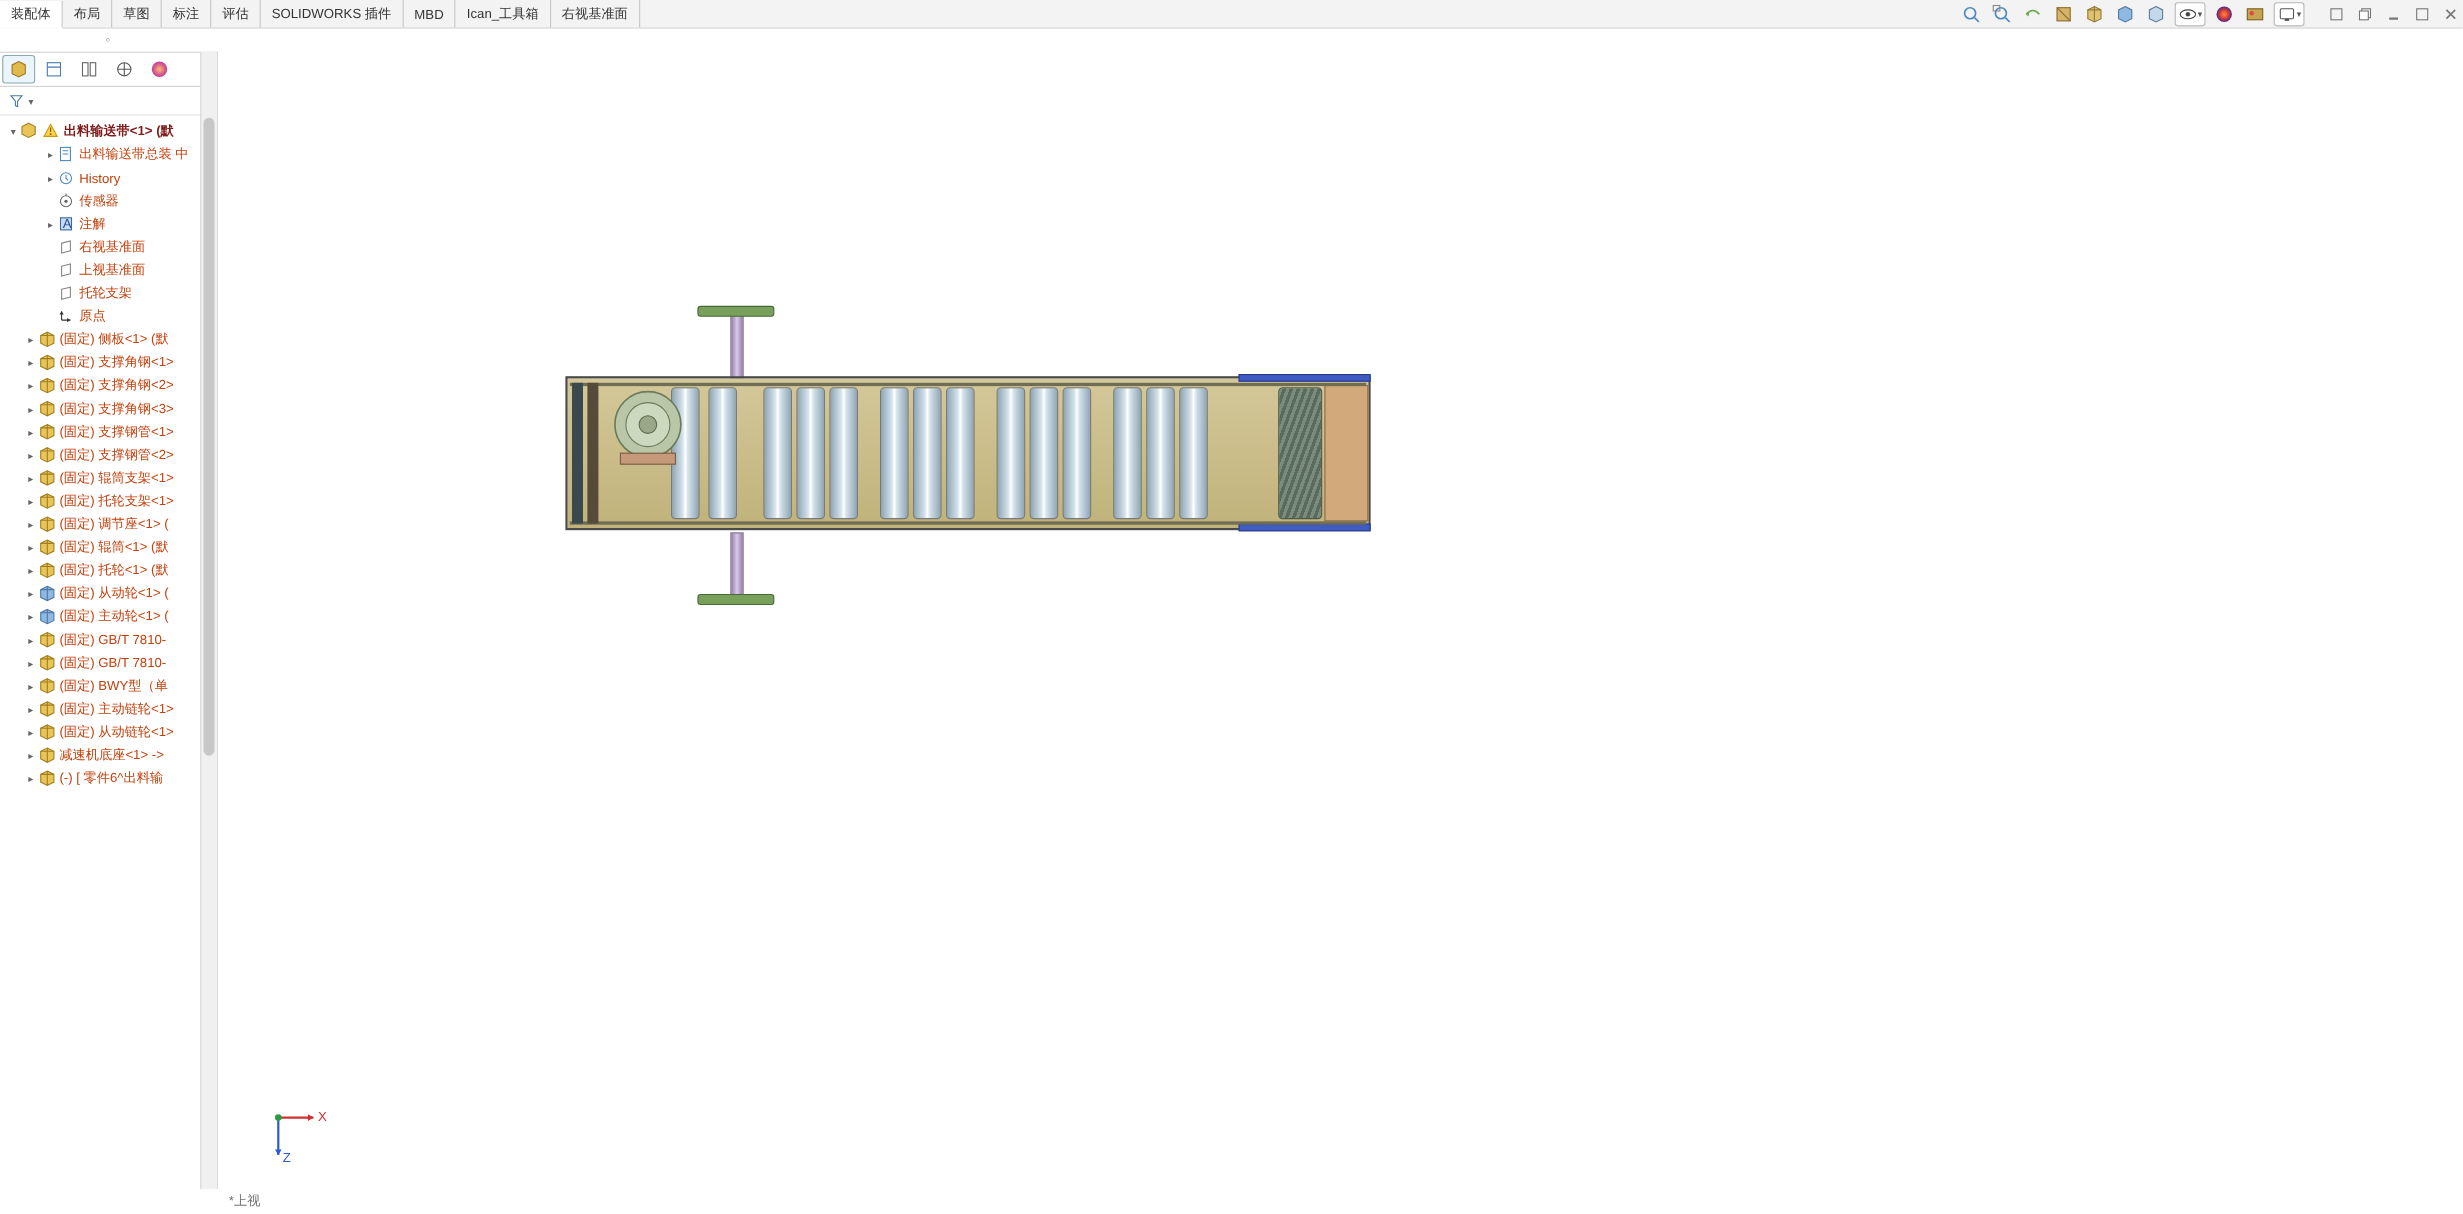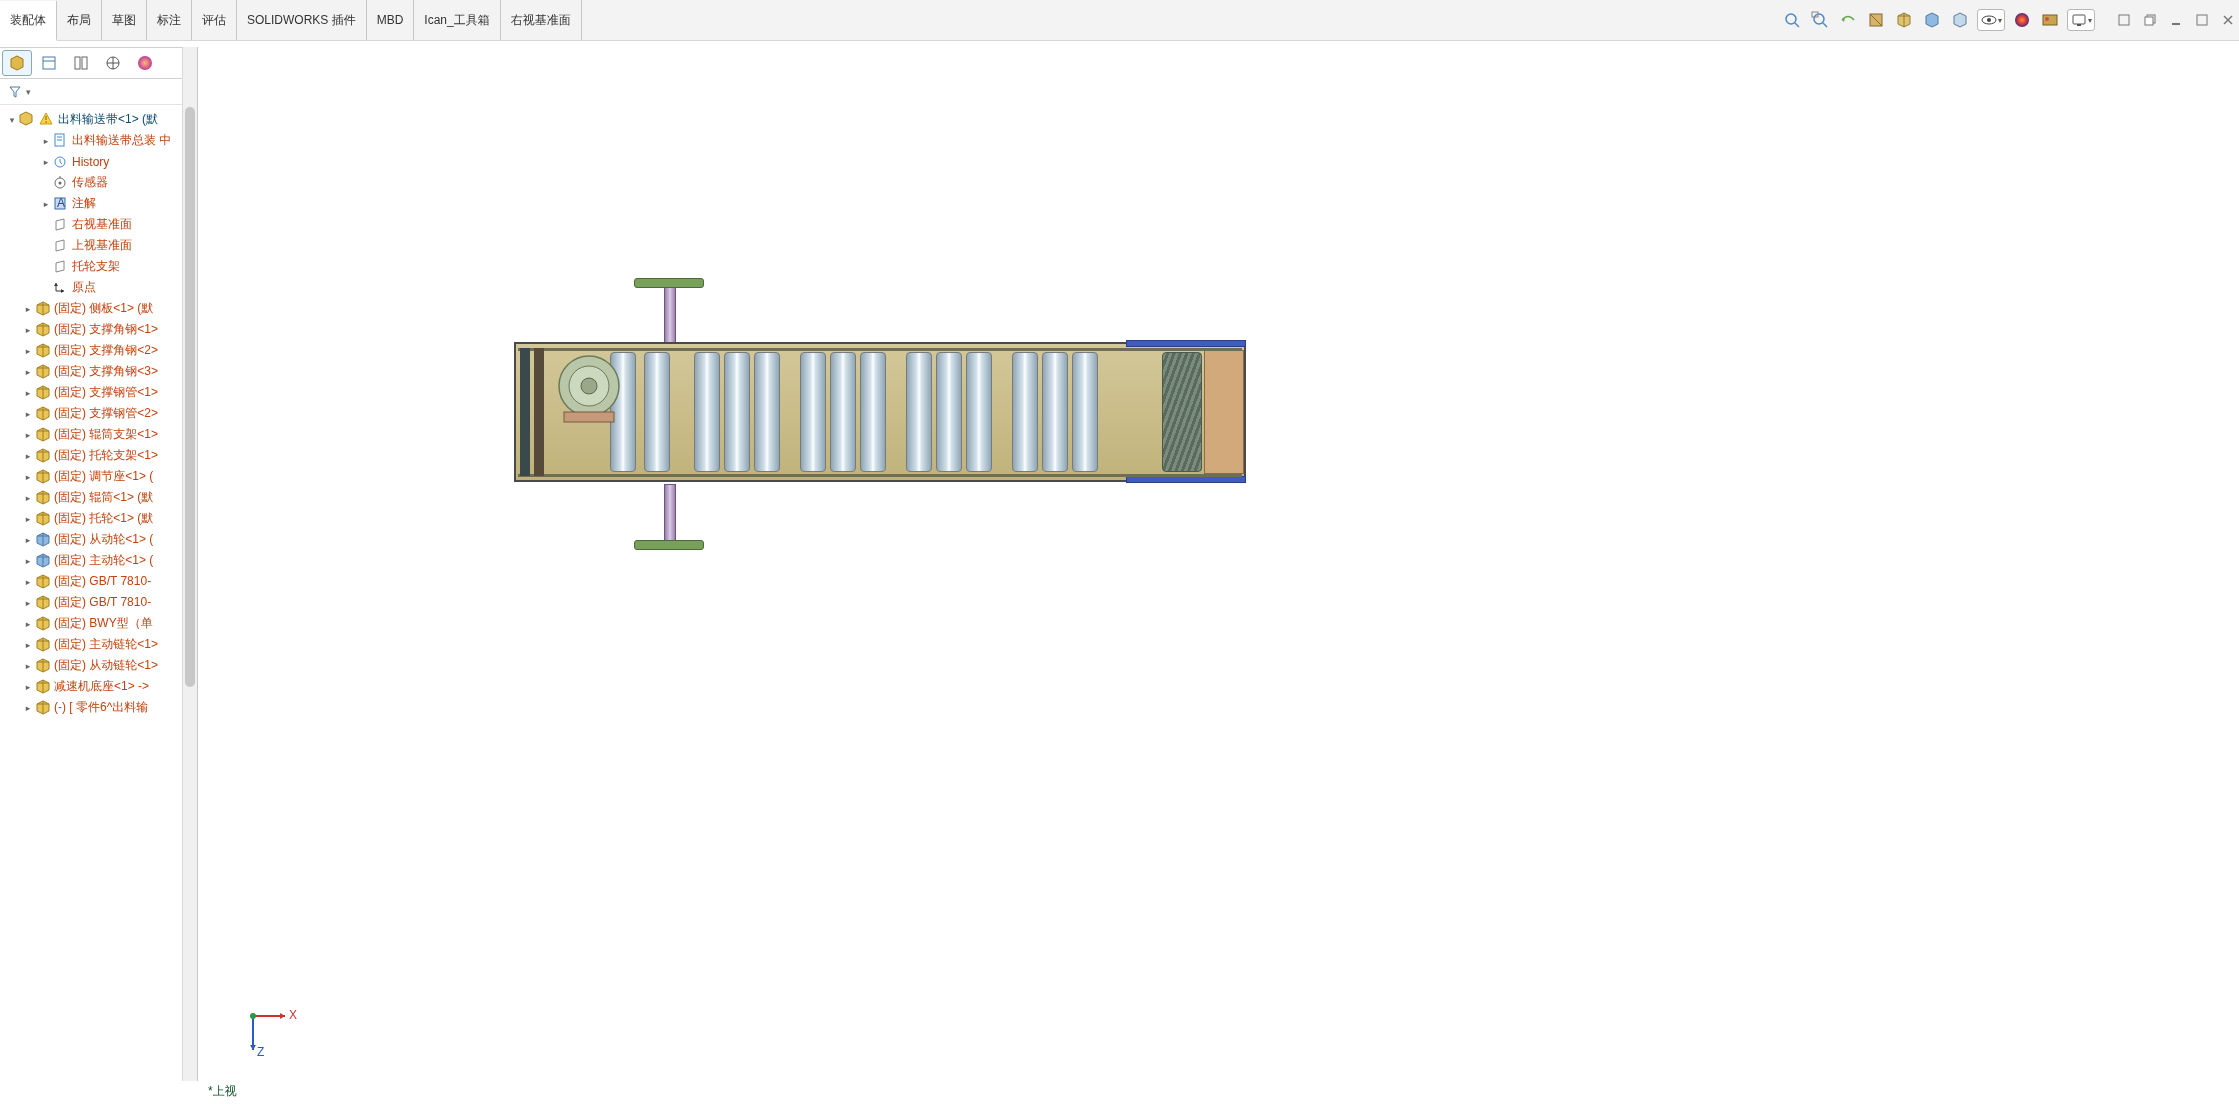--- a/index.html
+++ b/index.html
@@ -1,19 +1,19 @@
 <!DOCTYPE html>
 <html><head>
 <meta charset="utf-8">
 <style>
 * { margin:0; padding:0; box-sizing:border-box; font-family:"Microsoft YaHei","Segoe UI",Arial,sans-serif; font-size:12px; }
 body { background:#fff; overflow:hidden; width:2239px; height:1104px; user-select:none; }
 
 
-.tabs { display:flex; border-bottom:1px solid #d8d8d8; background:#f3f3f3; height:41px; align-items:center; }
+.tabs { display:flex; border-bottom:1px solid #d8d8d8; background:#f3f3f3; height:26px; align-items:center; }
 .tabs .tab { padding:4px 10px; border-right:1px solid #c6c6c6; height:100%; display:flex; align-items:center; color:#333; cursor:pointer; }
 .tabs .tab.active { background:#fff; border-bottom:2px solid #fff; position:relative; top:1px; }
 .tabs .spacer { flex:1; }
 .tabs .view-tools { display:flex; align-items:center; gap:6px; padding-right:6px; }
 .tabs .view-tools .ico, .win-ctl .ico { width:22px; height:22px; display:flex; align-items:center; justify-content:center; color:#555; border-radius:3px; cursor:pointer; }
 .tabs .dd { width:28px; height:22px; display:flex; align-items:center; justify-content:center; border:1px solid #b8b8b8; border-radius:3px; background:#fff; cursor:pointer; }
 .win-ctl { display:flex; gap:4px; margin-left:12px; }
 
 
 .left { position:absolute; top:47px; left:0; width:198px; height:1034px; border-right:1px solid #c7c7c7; background:#fff; display:flex; flex-direction:column; }
@@ -21,32 +21,32 @@
 .toolrow .tbtn { width:30px; height:26px; display:flex; align-items:center; justify-content:center; cursor:pointer; border-radius:3px; color:#444; }
 .toolrow .tbtn.act { border:1px solid #8aa; background:#eaf5ff; }
 .toolrow .more { margin-left:auto; font-size:16px; color:#555; width:20px; text-align:center; cursor:pointer; }
 .filter { height:26px; display:flex; align-items:center; padding-left:6px; border-bottom:1px solid #e2e2e2; }
 .tree { flex:1; overflow:hidden; padding:4px 0 0 4px; }
 .node { display:flex; align-items:center; height:21px; white-space:nowrap; overflow:hidden; cursor:pointer; }
 .caret { width:12px; text-align:center; color:#666; font-size:9px; display:inline-block; }
 .caret.blank { visibility:hidden; }
 .picon { width:17px; height:17px; display:inline-flex; align-items:center; justify-content:center; margin-right:3px; }
 .node .lbl { color:#c2410c; }
-.node.root .lbl { color:#0c4a6e; font-weight:400; }
+.node.root .lbl { color:#7f1d1d; font-weight:700; }
 .pad1 { padding-left:18px; }
 .pad2 { padding-left:36px; }
 
 
 .rbar { position:absolute; right:2px; top:45px; width:26px; display:flex; flex-direction:column; gap:1px; }
 .rbar .rb { width:24px; height:24px; display:flex; align-items:center; justify-content:center; cursor:pointer; border-radius:3px; }
 
 
 .viewport { position:absolute; left:198px; top:47px; right:0; bottom:0; background:#fff; }
 .triad { position:absolute; left:45px; bottom:35px; }
-.viewlabel { position:absolute; left:10px; bottom:4px; color:#14532d; }
+.viewlabel { position:absolute; left:10px; bottom:4px; color:#737373; }
 
 
 .splitter { position:absolute; left:198px; top:350px; width:12px; height:48px; background:#e2e2e2; border:1px solid #bdbdbd; border-left:none; border-radius:0 4px 4px 0; display:flex; align-items:center; justify-content:center; cursor:ew-resize; }
 .splitter::before { content:""; width:2px; height:20px; background:#999; box-shadow:3px 0 0 #999; }
 
 
 .vscroll { position:absolute; right:0; top:0; bottom:0; width:15px; background:#f0f0f0; border-left:1px solid #d8d8d8; }
 .vscroll .thumb { position:absolute; left:2px; right:2px; top:60px; height:580px; background:#c7c7c7; border-radius:6px; }
 
 

